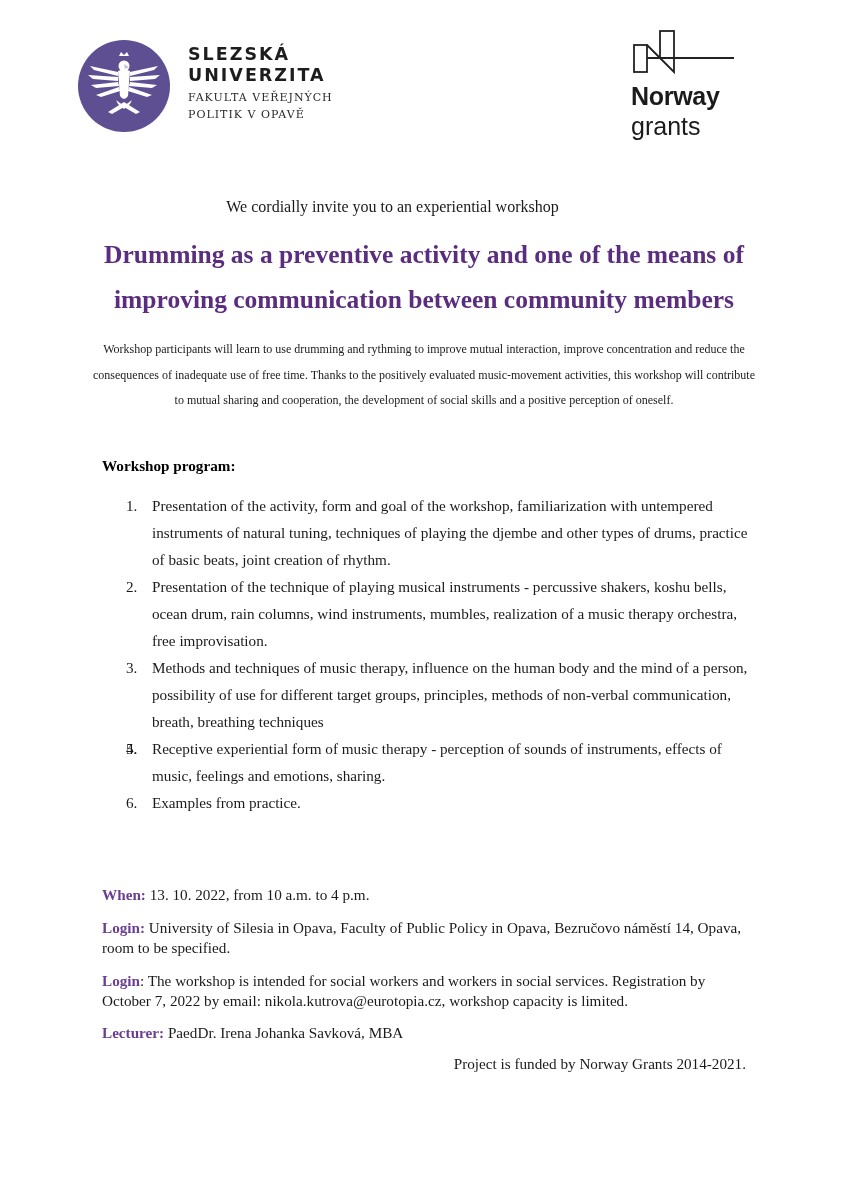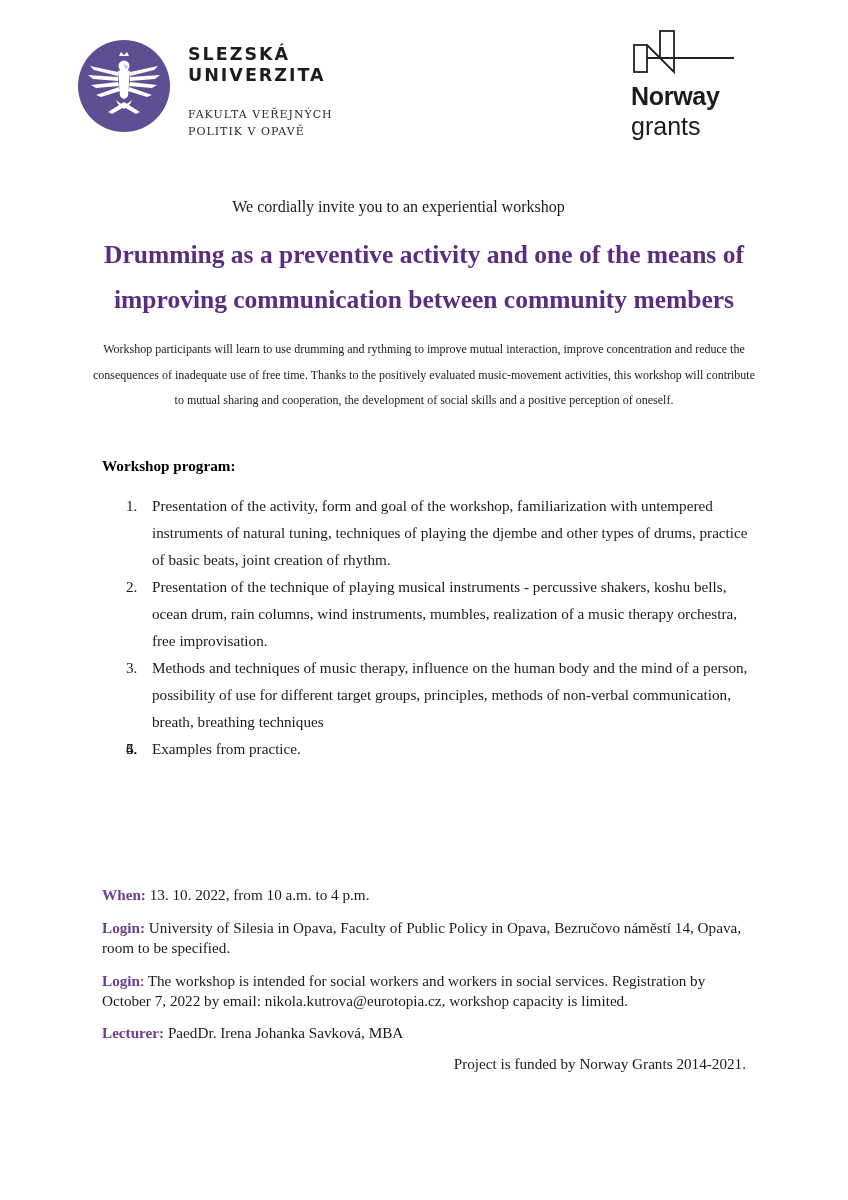--- a/index.html
+++ b/index.html
@@ -6,30 +6,30 @@
   body { width: 848px; height: 1200px; position: relative; overflow: hidden;
          font-family: "Liberation Serif", serif; color: #1a1a1a; }
   .abs { position: absolute; }
 
   
   .uni-logo { left: 78px; top: 40px; width: 92px; height: 92px; }
   .uni-text { left: 188px; top: 44px; }
   .uni-name { font-family: "DejaVu Sans", sans-serif; font-weight: bold; font-size: 17.5px;
               letter-spacing: 2px; line-height: 21px; color: #1d1d1d; }
   .uni-fac { font-family: "DejaVu Serif", serif; font-size: 11px; letter-spacing: 1px;
-             line-height: 17px; color: #2a2a2a; margin-top: 20px; }
+             line-height: 17px; color: #2a2a2a; margin-top: 3px; }
 
   
   .ng-logo { left: 630px; top: 28px; width: 110px; height: 48px; }
   .ng-norway { left: 631px; top: 82px; font-family: "Liberation Sans", sans-serif;
                font-weight: bold; font-size: 25px; color: #1b1b1b; letter-spacing: -0.3px; }
   .ng-grants { left: 631px; top: 112px; font-family: "Liberation Sans", sans-serif;
                font-size: 25px; color: #1b1b1b; }
 
-  .invite { left: 8px; width: 781px; top: 198px; text-align: center; font-size: 16px; }
+  .invite { left: 2px; width: 781px; top: 198px; text-align: center; font-size: 16px; }
   .title { left: 60px; width: 728px; top: 232px; text-align: center; font-size: 25.5px;
            font-weight: bold; color: #5b2d7e; line-height: 45px; }
   .intro { left: 90px; width: 668px; top: 337px; text-align: center; font-size: 12px;
            line-height: 25.5px; }
 
   .prog-head { left: 102px; top: 457px; font-size: 15.2px; font-weight: bold; color: #000000; }
   .prog-list { left: 102px; top: 492px; width: 660px; margin: 0; padding: 0; list-style: none; }
   .prog-list li { position: relative; padding-left: 50px; font-size: 15.2px; line-height: 27px; }
   .prog-list li .num { position: absolute; left: 24px; top: 0; }
 
@@ -96,21 +96,21 @@
 <div class="abs title">Drumming as a preventive activity and one of the means of improving communication between community members</div>
 
 <div class="abs intro">Workshop participants will learn to use drumming and rythming to improve mutual interaction, improve concentration and reduce the consequences of inadequate use of free time. Thanks to the positively evaluated music-movement activities, this workshop will contribute to mutual sharing and cooperation, the development of social skills and a positive perception of oneself.</div>
 
 <div class="abs prog-head">Workshop program:</div>
 <ol class="abs prog-list">
   <li><span class="num">1.</span><span>Presentation of the activity, form and goal of the workshop, familiarization with untempered instruments of natural tuning, techniques of playing the djembe and other types of drums, practice of basic beats, joint creation of rhythm.</span></li>
   <li><span class="num">2.</span><span>Presentation of the technique of playing musical instruments - percussive shakers, koshu bells, ocean drum, rain columns, wind instruments, mumbles, realization of a music therapy orchestra, free improvisation.</span></li>
   <li><span class="num">3.</span><span>Methods and techniques of music therapy, influence on the human body and the mind of a person, possibility of use for different target groups, principles, methods of non-verbal communication, breath, breathing techniques</span></li>
   <li><span class="num">4.</span></li>
-  <li><span class="num">5.</span></li>
+  <li><span class="num">5.</span><span>Receptive experiential form of music therapy - perception of sounds of instruments, effects of music, feelings and emotions, sharing.</span></li>
   <li><span class="num">6.</span><span>Examples from practice.</span></li>
 </ol>
 
 <div class="abs info when">
   <span class="lbl">When:</span>
   <span>13. 10. 2022, from 10 a.m. to 4 p.m.</span>
 </div>
 <div class="abs info where">
   <span class="lbl">Login:</span>
   <span>University of Silesia in Opava, Faculty of Public Policy in Opava, Bezručovo náměstí 14, Opava, room to be specified.</span>

